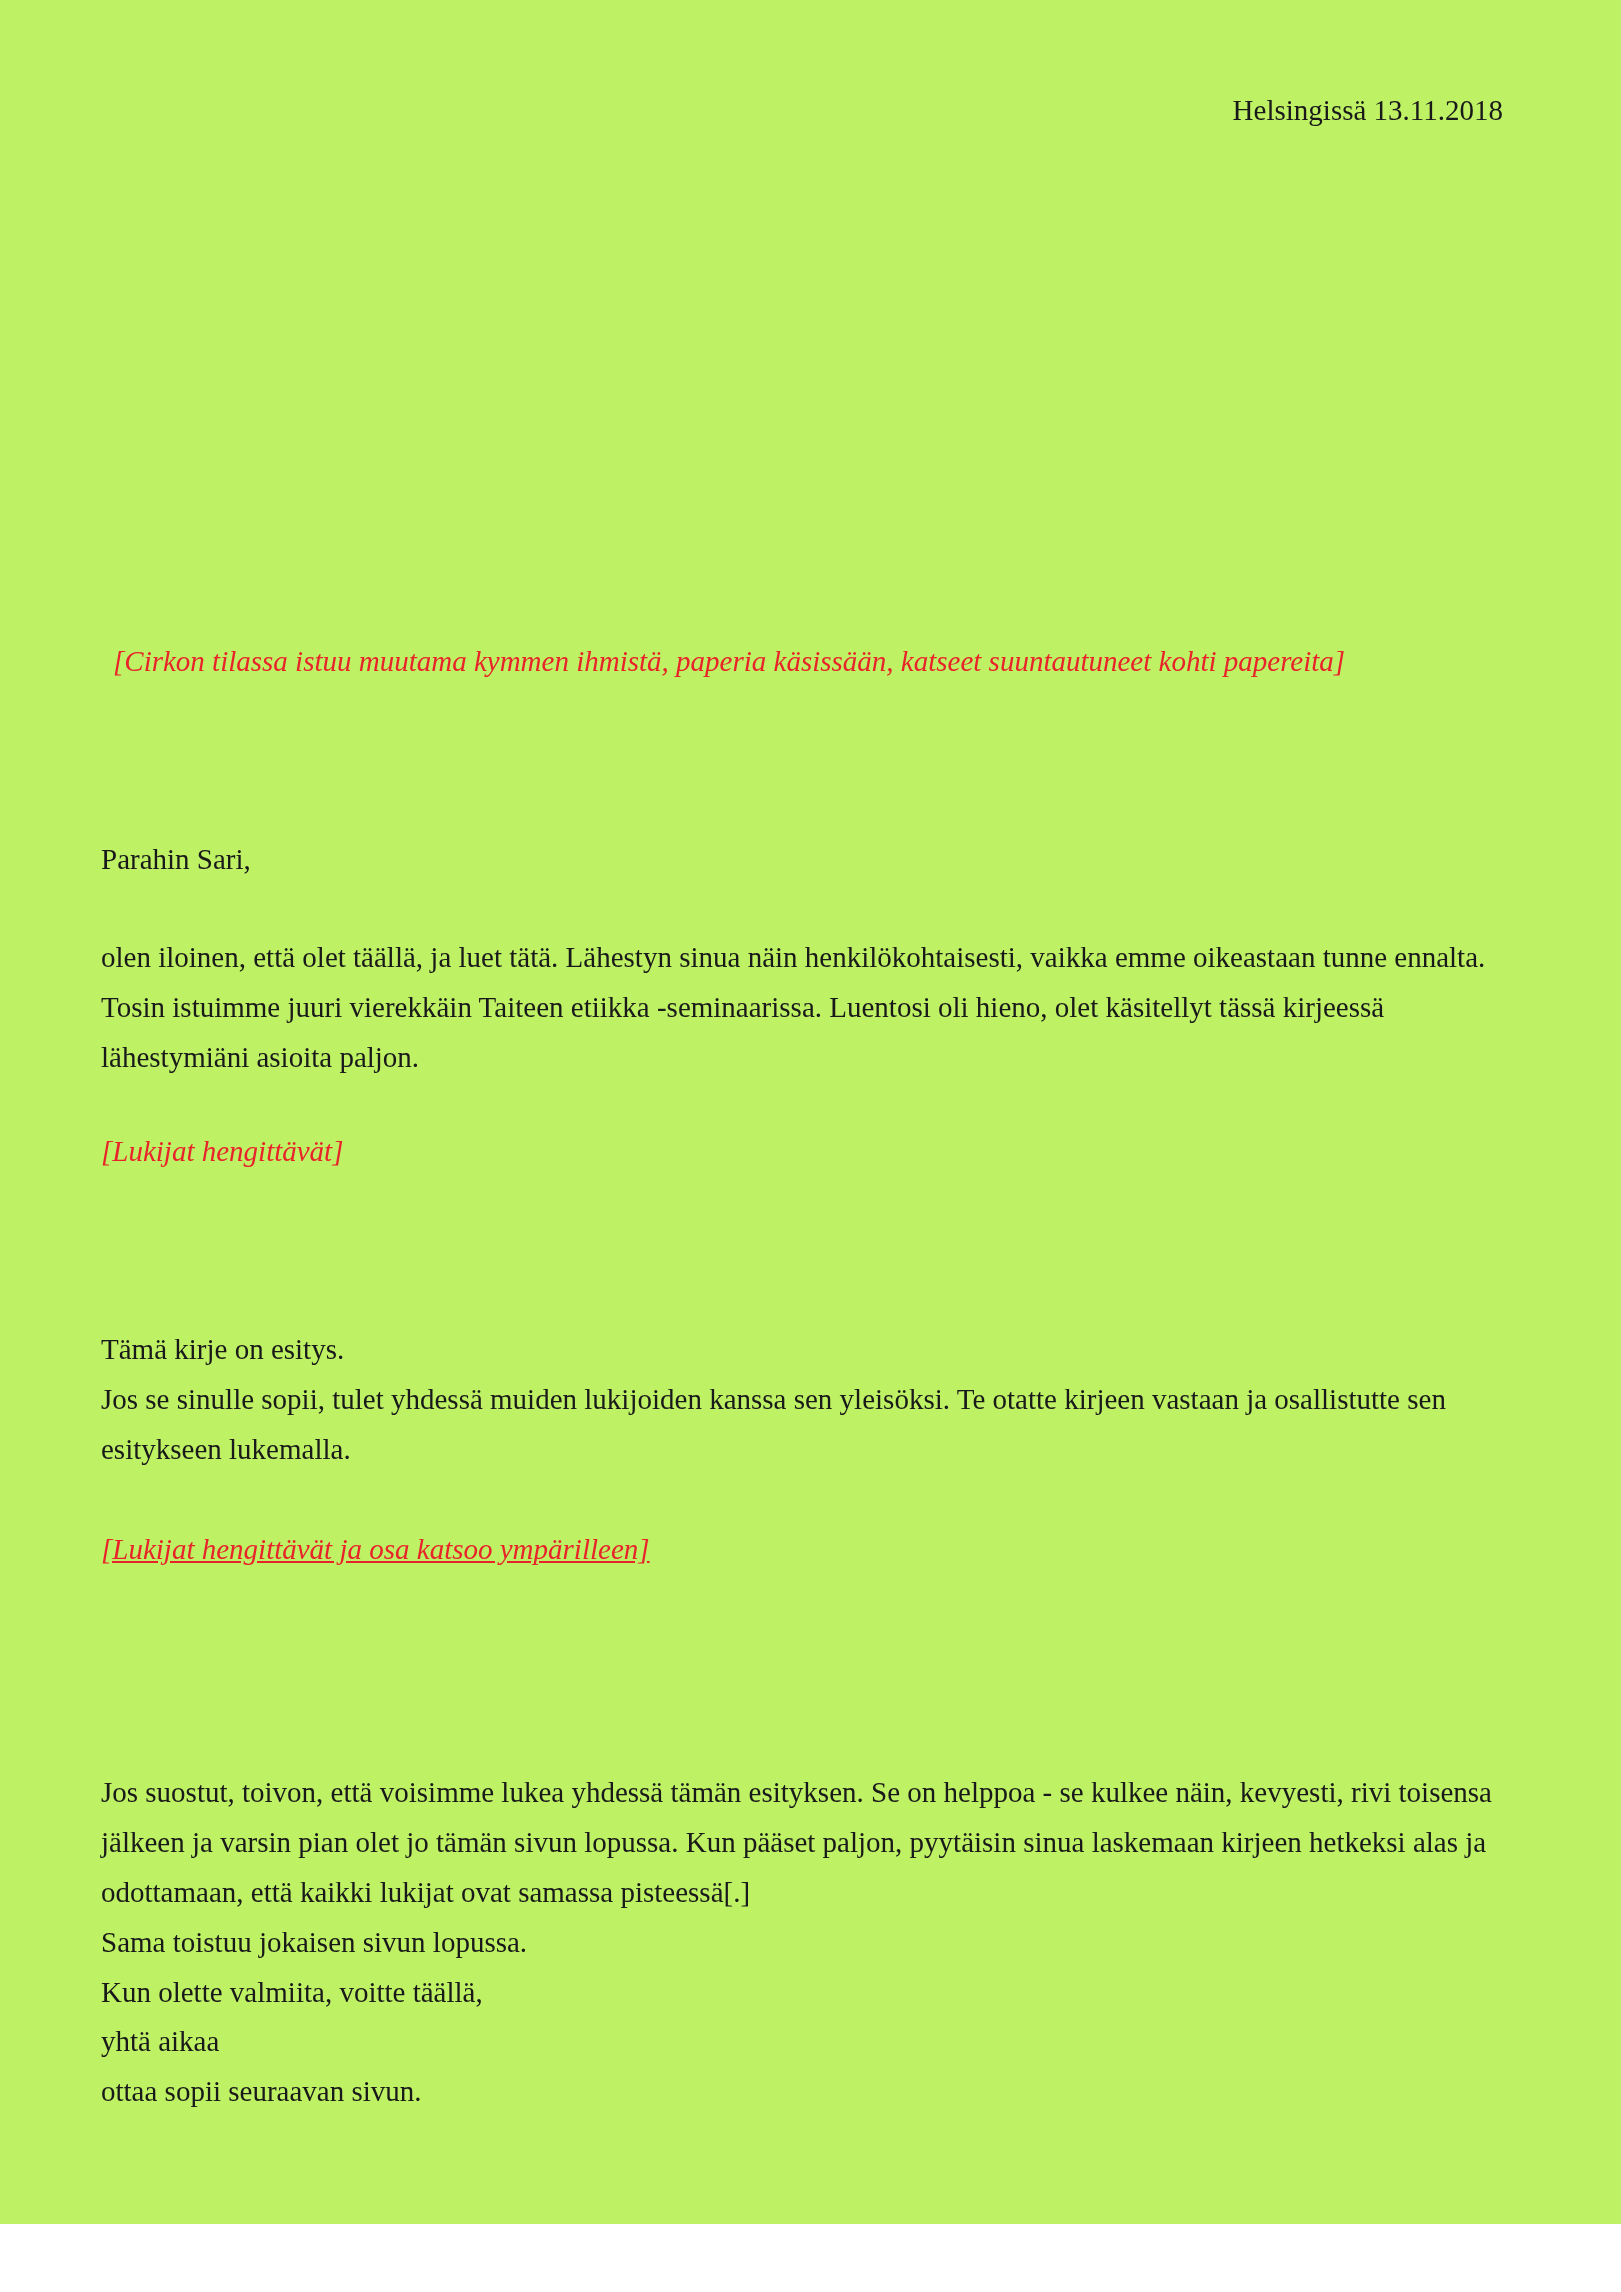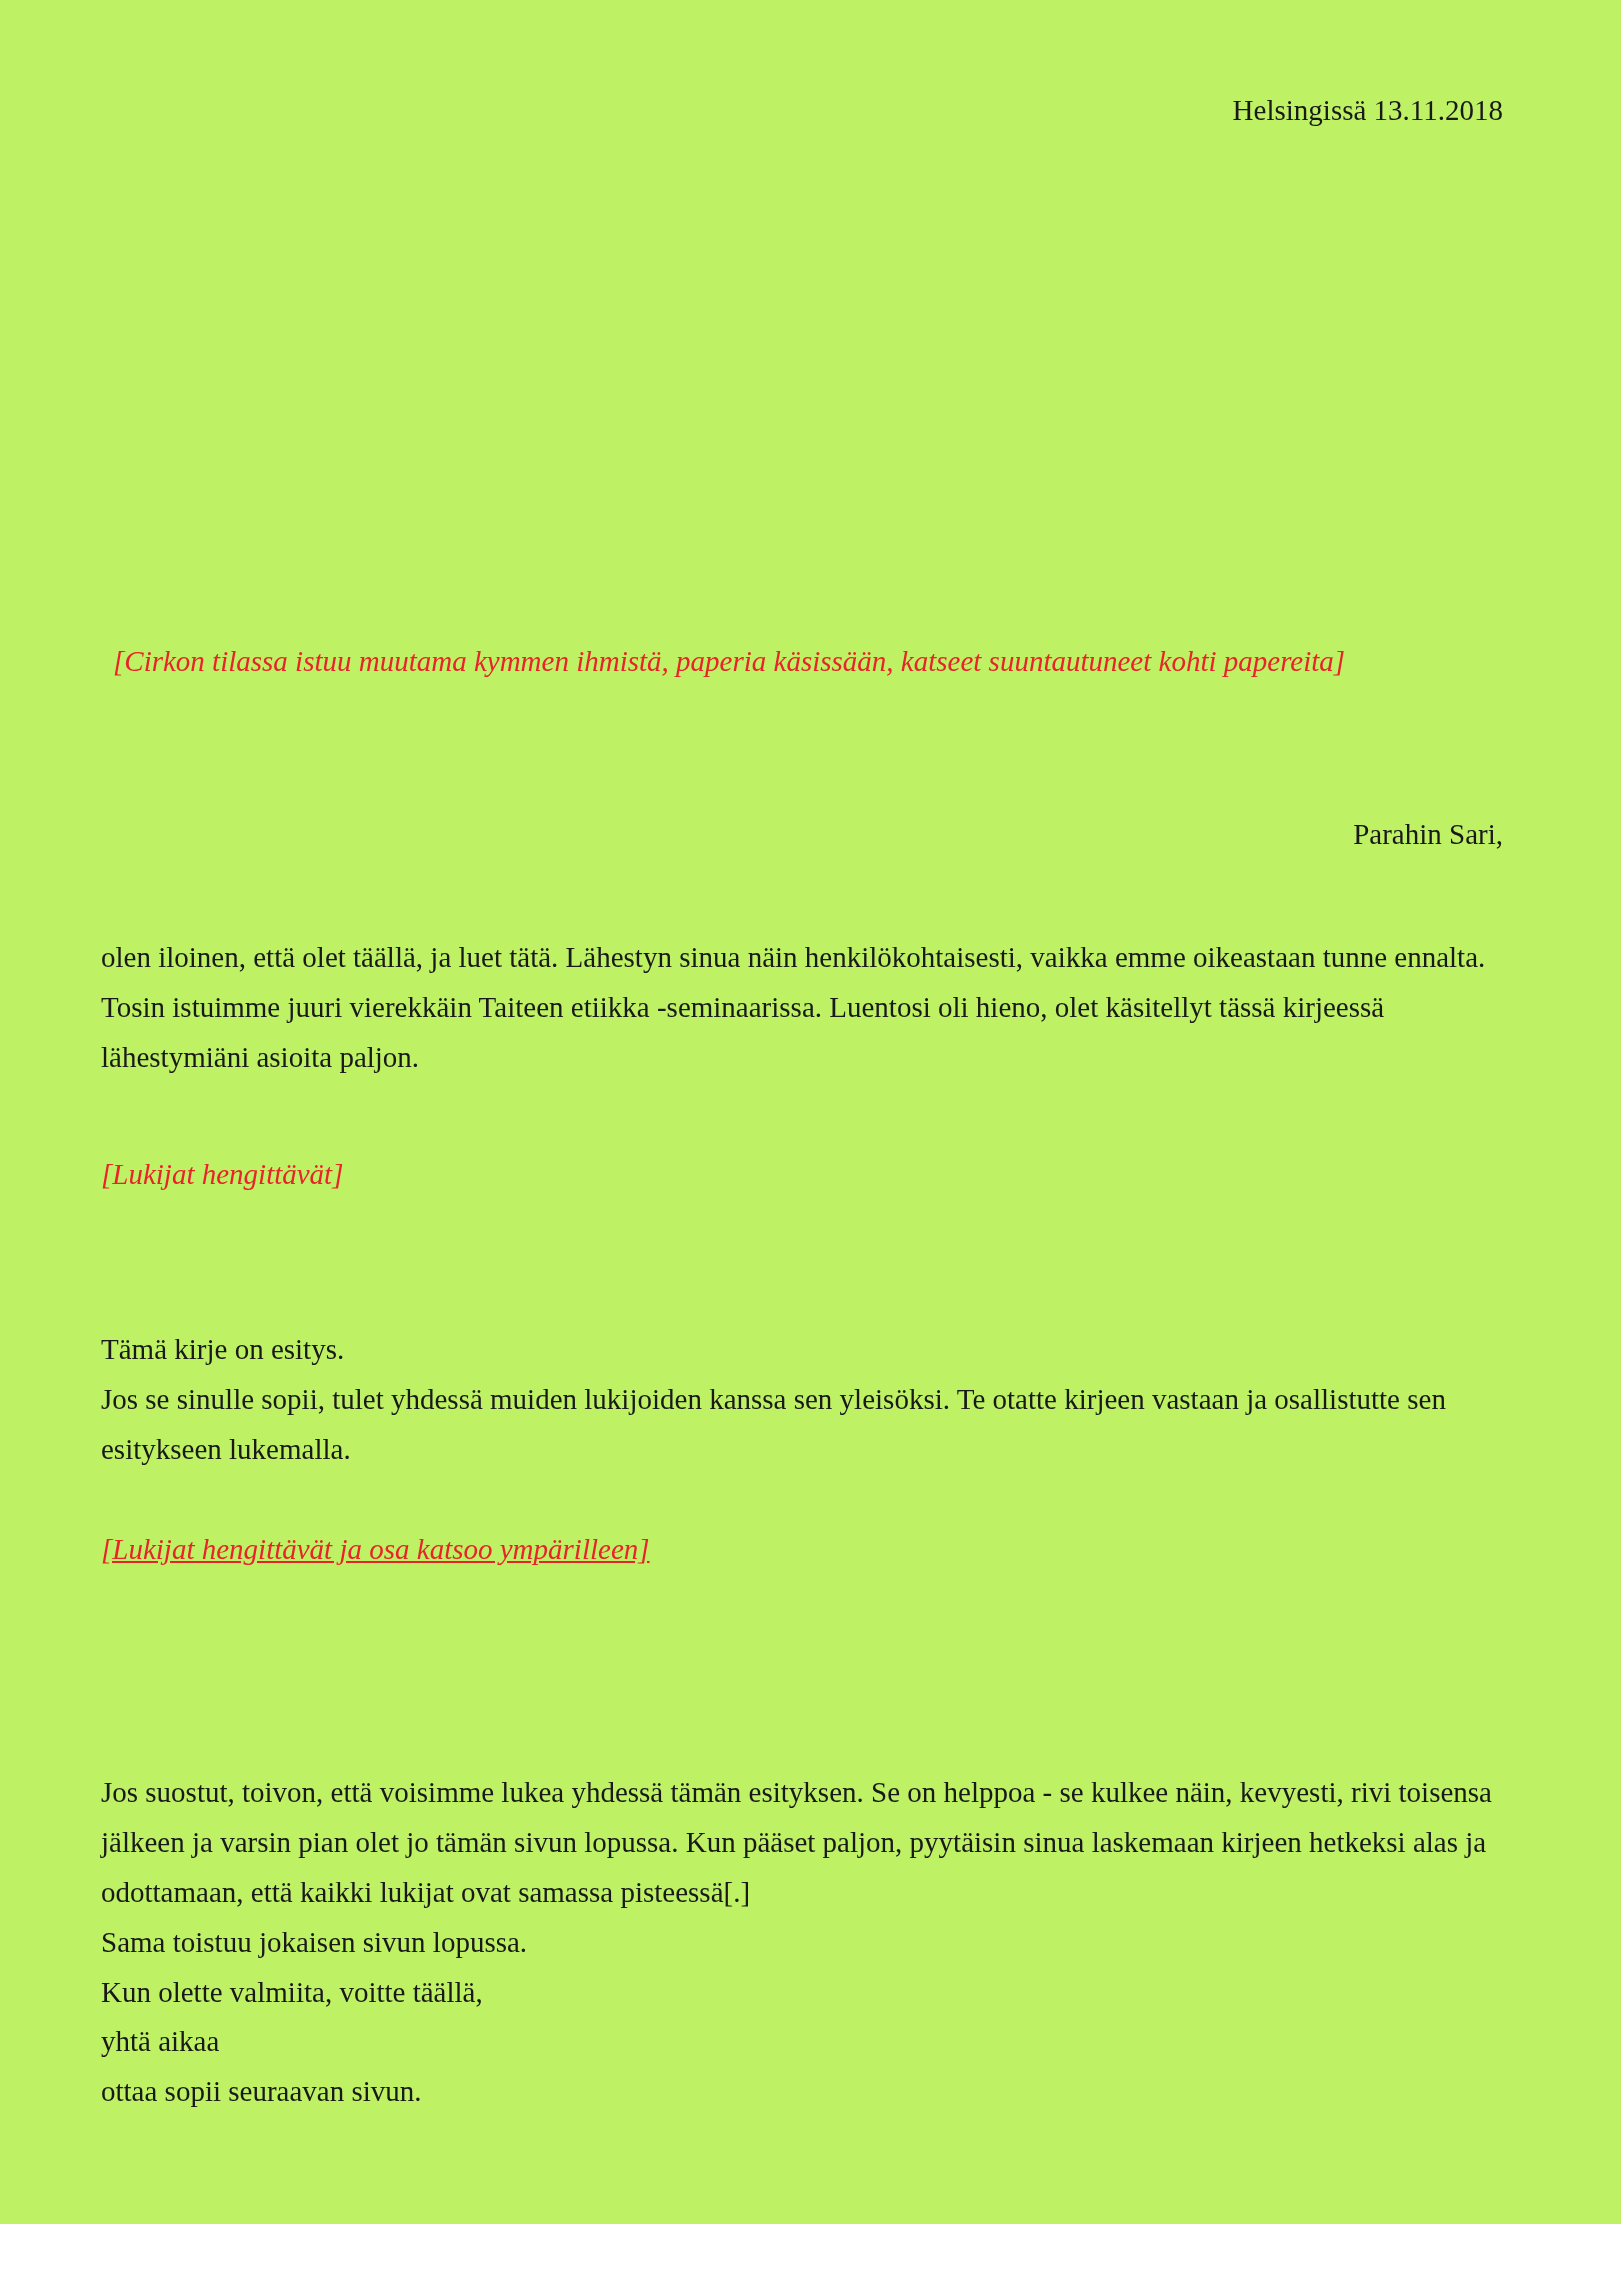--- a/index.html
+++ b/index.html
@@ -25,23 +25,23 @@
   }
   .date-line {
     top: 86px;
     text-align: right;
   }
   .stage-direction {
     color: var(--stage-direction-red, #e8232a);
     font-style: italic;
   }
   .direction-1 { top: 637px; margin-left: 12px; }
-  .salutation  { top: 810px; text-align: right; }
+  .salutation  { top: 835px; }
   .paragraph-1 { top: 933px; }
-  .direction-2 { top: 1150px; font-family: Liberation Serif, serif; }
+  .direction-2 { top: 1127px; font-family: Liberation Serif, serif; }
   .paragraph-2 { top: 1325px; }
   .direction-3 { top: 1525px; text-decoration: underline; }
   .paragraph-3 { top: 1768px; }
   .direction-4 { top: 2199px; }
 </style>
 </head>
 <body>
 
 <div class="page">
 

